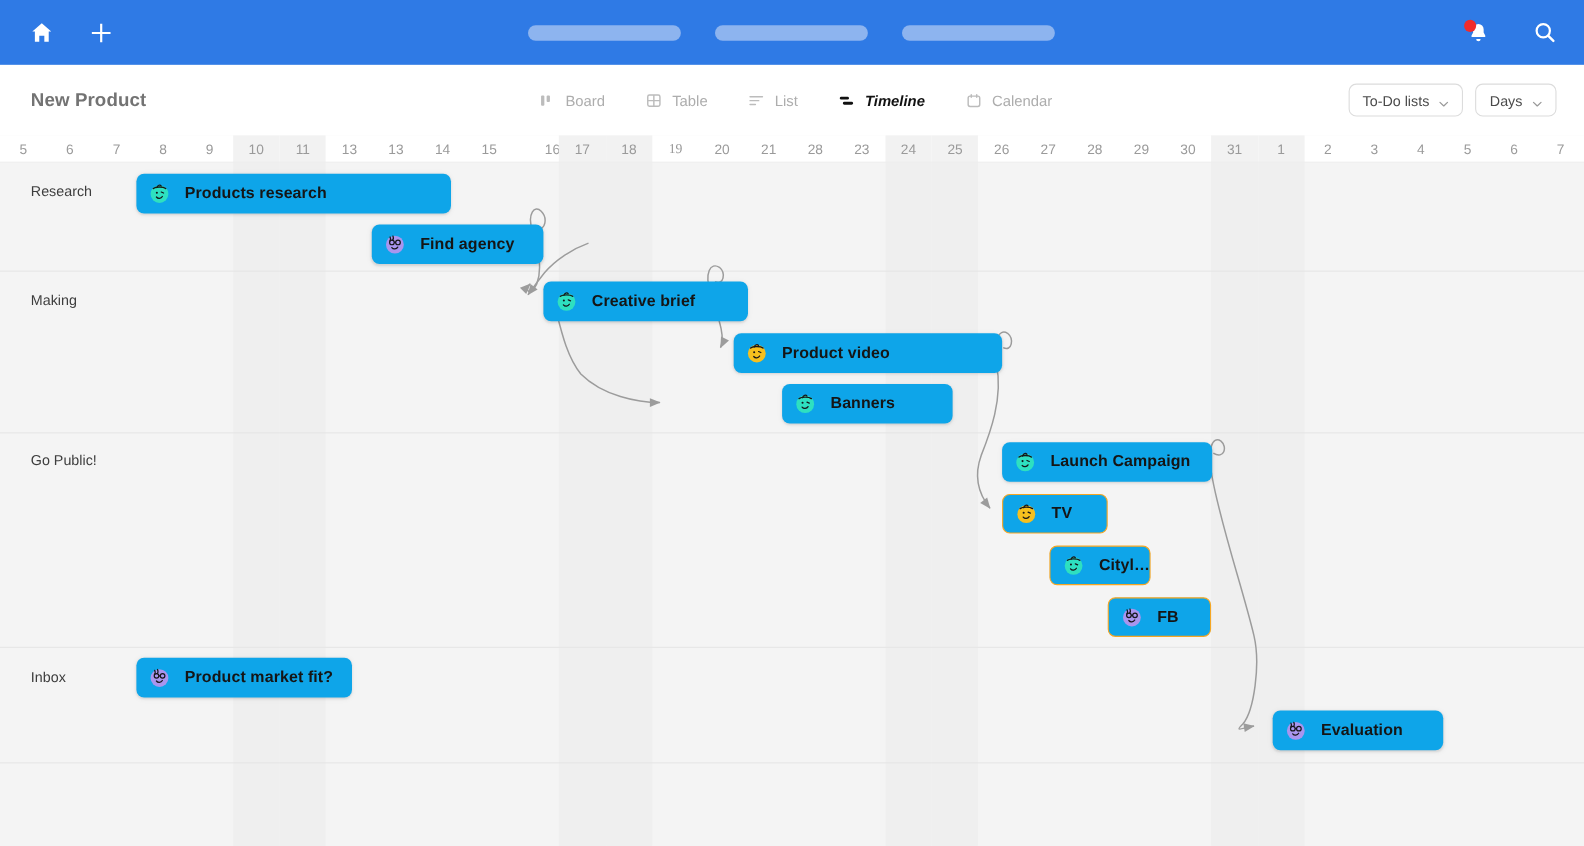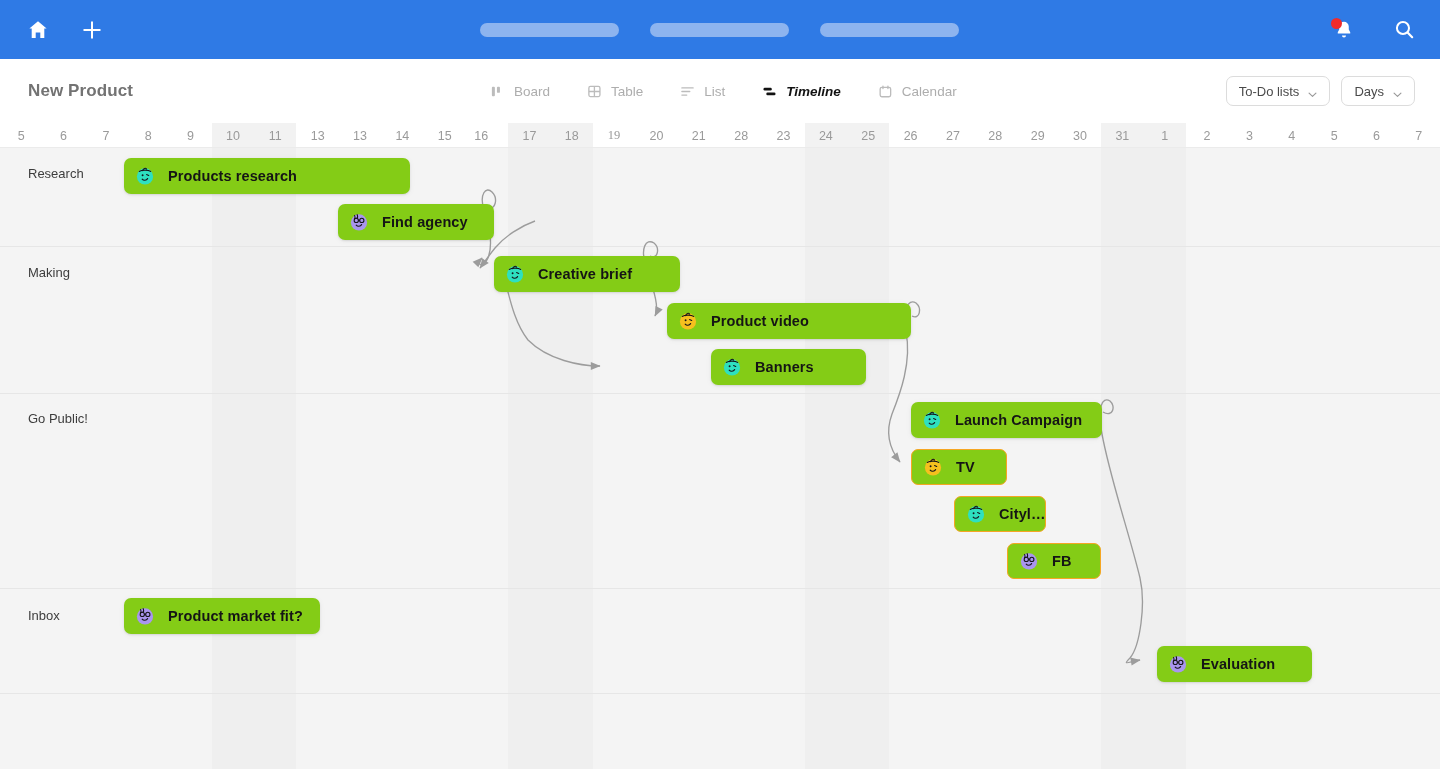--- a/index.html
+++ b/index.html
@@ -92,21 +92,21 @@
   .wkband { position: absolute; top: 0; height: 621px; background: #efefef; }
   .rowline { position: absolute; left: 0; width: 1440px; height: 1px; background: #e6e6e6; }
   .rowlabel {
     position: absolute; left: 28px;
     font-size: 13px; color: #3d3d3d;
   }
 
   
   .card {
     position: absolute;
-    height: 36px; border-radius: 7px; background: #84cc16;
+    height: 36px; border-radius: 7px; background: #0ea5e9;
     box-shadow: 0 1px 2px rgba(0,0,0,.10), 0 1px 6px rgba(0,0,0,.05);
     display: flex; align-items: center; padding-left: 9px;
     cursor: pointer; overflow: hidden;
   }
   .card.bordered { border: 1.6px solid #f5a623; box-shadow: none; }
   .card .ctitle {
     font-size: 14.5px; font-weight: 700; color: #151515;
     margin-left: 11px; white-space: nowrap; letter-spacing: .1px;
   }
   .av { width: 24px; height: 24px; flex: 0 0 24px; }
@@ -228,21 +228,21 @@
     <div class="rcell" style="left: 42.3529px; width: 42.3529px;">6</div>
     <div class="rcell" style="left: 84.7059px; width: 42.3529px;">7</div>
     <div class="rcell" style="left: 127.059px; width: 42.3529px;">8</div>
     <div class="rcell" style="left: 169.412px; width: 42.3529px;">9</div>
     <div class="rcell wk" style="left: 211.765px; width: 42.3529px;">10</div>
     <div class="rcell wk" style="left: 254.118px; width: 42.3529px;">11</div>
     <div class="rcell" style="left: 296.471px; width: 42.3529px;">13</div>
     <div class="rcell" style="left: 338.824px; width: 42.3529px;">13</div>
     <div class="rcell" style="left: 381.176px; width: 42.3529px;">14</div>
     <div class="rcell" style="left: 423.529px; width: 42.3529px;">15</div>
-    <div class="rcell" style="left: 460px; width: 42.3529px;">16</div>
+    <div class="rcell" style="left: 481px; width: 42.3529px;">16</div>
     <div class="rcell wk" style="left: 508.235px; width: 42.3529px;">17</div>
     <div class="rcell wk" style="left: 550.588px; width: 42.3529px;">18</div>
     <div class="rcell" style="left: 592.941px; width: 42.3529px; font-family: Liberation Serif, serif;">19</div>
     <div class="rcell" style="left: 635.294px; width: 42.3529px;">20</div>
     <div class="rcell" style="left: 677.647px; width: 42.3529px;">21</div>
     <div class="rcell" style="left: 720px; width: 42.3529px;">28</div>
     <div class="rcell" style="left: 762.353px; width: 42.3529px;">23</div>
     <div class="rcell wk" style="left: 804.706px; width: 42.3529px;">24</div>
     <div class="rcell wk" style="left: 847.059px; width: 42.3529px;">25</div>
     <div class="rcell" style="left: 889.412px; width: 42.3529px;">26</div>

